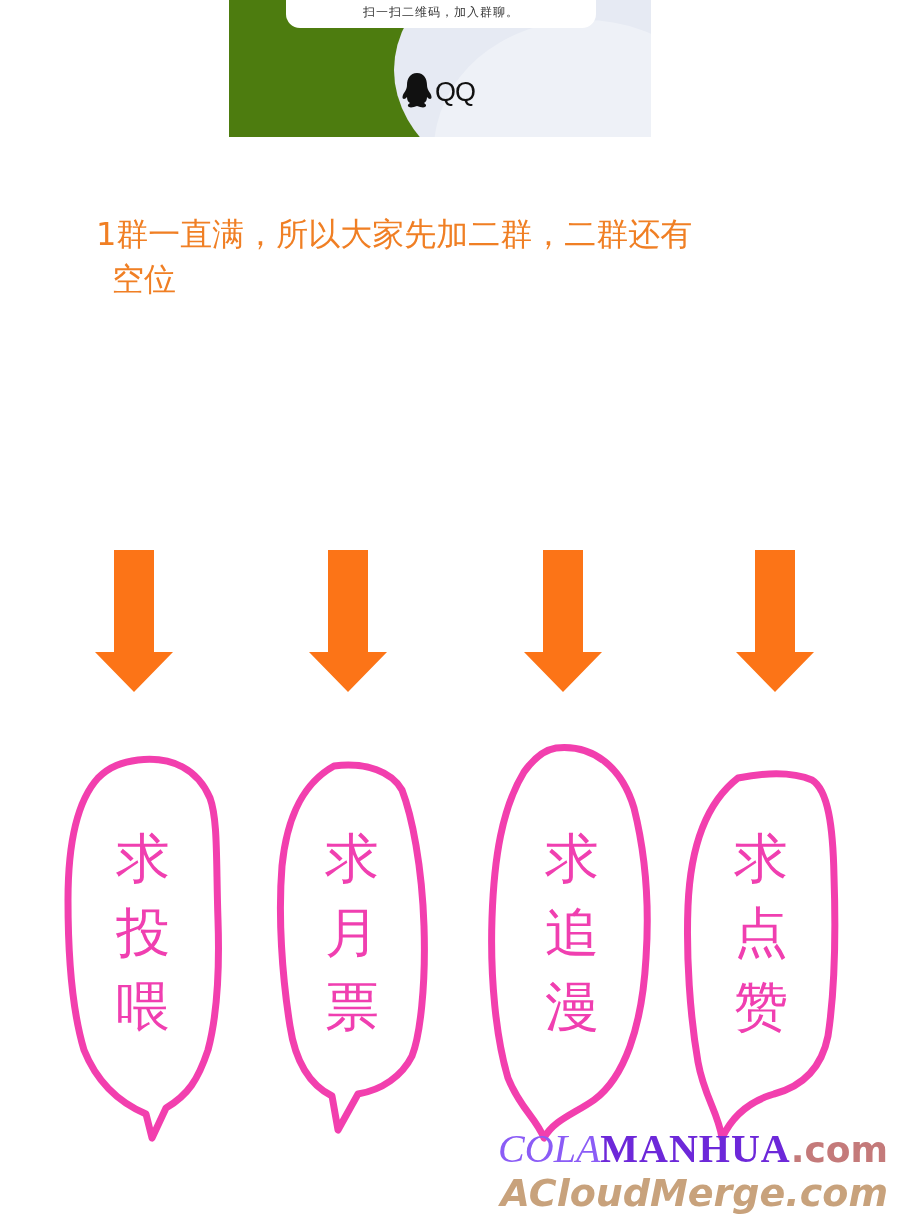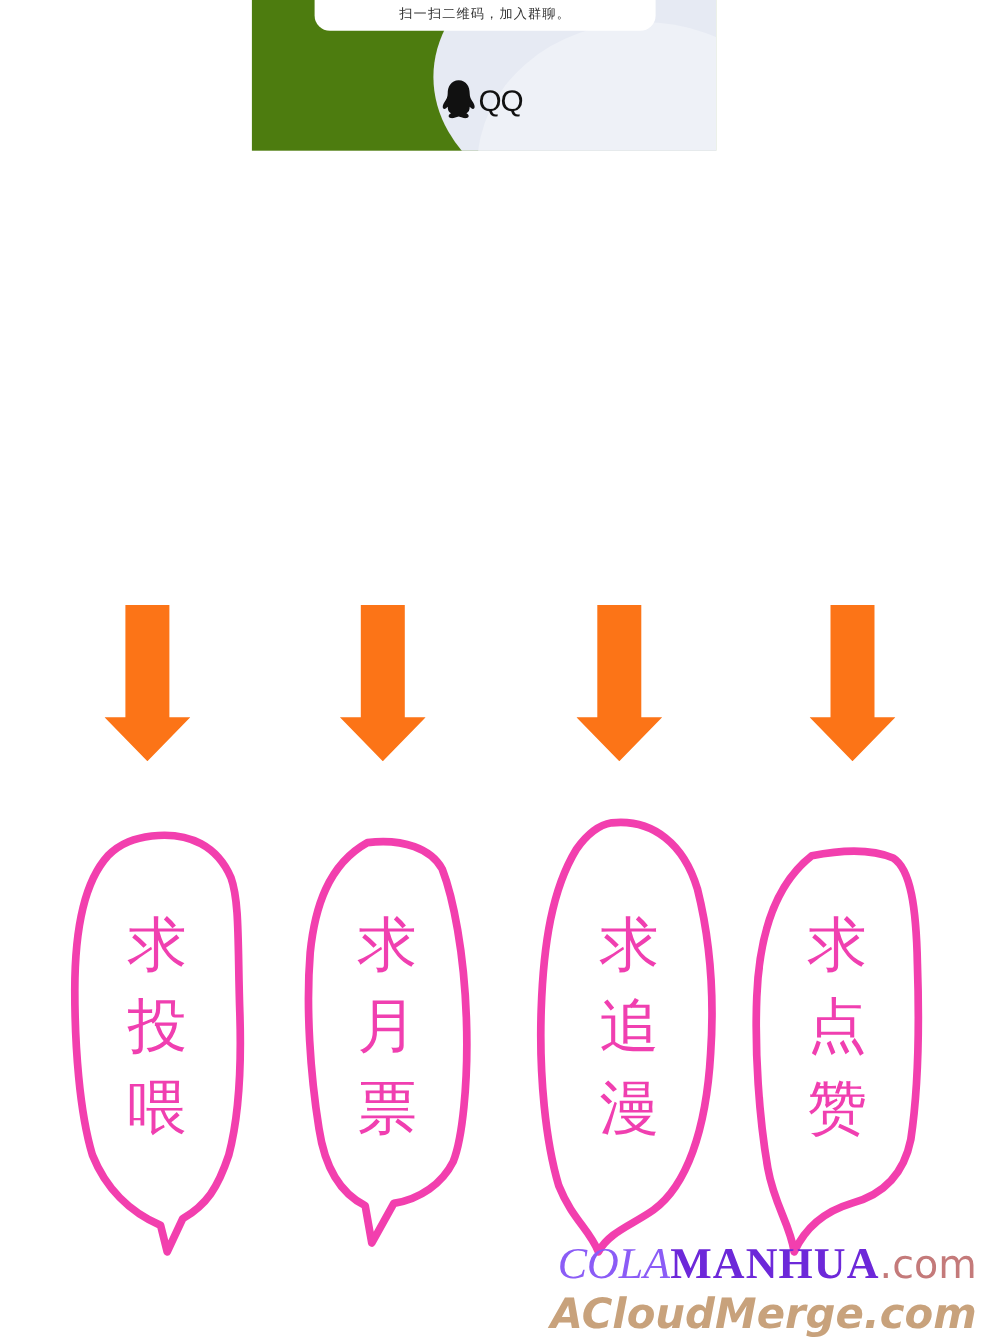--- a/index.html
+++ b/index.html
@@ -57,21 +57,21 @@
     .watermark {
       position: absolute; right: 0; top: 1128px; width: 410px; text-align: right;
       padding-right: 12px; box-sizing: border-box;
     }
     .wm1 {
       font-family: "Liberation Serif", serif; font-size: 40px; line-height: 42px;
       white-space: nowrap;
     }
     .wm1 .cola { color: #8b5cf6; font-style: italic; }
     .wm1 .manhua { color: #6d28d9; font-weight: bold; letter-spacing: 1px; }
-    .wm1 .dotcom { color: #c47a7a; font-family: "DejaVu Sans", sans-serif; font-weight: normal; font-size: 36px; }
+    .wm1 .dotcom { color: #c47a7a; font-family: "DejaVu Sans", sans-serif; font-weight: bold; font-size: 36px; }
     .wm2 {
       font-family: "DejaVu Sans", sans-serif; font-weight: bold; font-style: italic;
       font-size: 38px; line-height: 44px; color: #c8a27c; white-space: nowrap;
     }
   </style>
 </head>
 <body>
 
 <div class="qr-card">
   <div class="swoosh"></div>
@@ -81,20 +81,22 @@
   </div>
   <div class="qq-brand">
     <svg viewBox="0 0 32 36">
       <path d="M16 1 C9 1 6 7 6 13 C6 16 5 18 3 21 C1 24 1 27 3 27 C4 27 5 26 6 25 C6 28 7 30 9 31 C7 32 6 34 8 35 C10 36 13 35 16 34 C19 35 22 36 24 35 C26 34 25 32 23 31 C25 30 26 28 26 25 C27 26 28 27 29 27 C31 27 31 24 29 21 C27 18 26 16 26 13 C26 7 23 1 16 1 Z" fill="#111"></path>
     </svg>
     <span class="qq-label">QQ</span>
   </div>
 </div>
 
 <div class="notice">
+  <span>1群一直满，所以大家先加二群，二群还有</span>
+  <span class="line2">空位</span>
 </div>
 
 <svg class="arrow" style="left:95px" viewBox="0 0 78 142">
   <polygon points="19,0 59,0 59,102 78,102 39,142 0,102 19,102" fill="#fc7417"></polygon>
 </svg>
 <svg class="arrow" style="left:309px" viewBox="0 0 78 142">
   <polygon points="19,0 59,0 59,102 78,102 39,142 0,102 19,102" fill="#fc7417"></polygon>
 </svg>
 <svg class="arrow" style="left:524px" viewBox="0 0 78 142">
   <polygon points="19,0 59,0 59,102 78,102 39,142 0,102 19,102" fill="#fc7417"></polygon>

